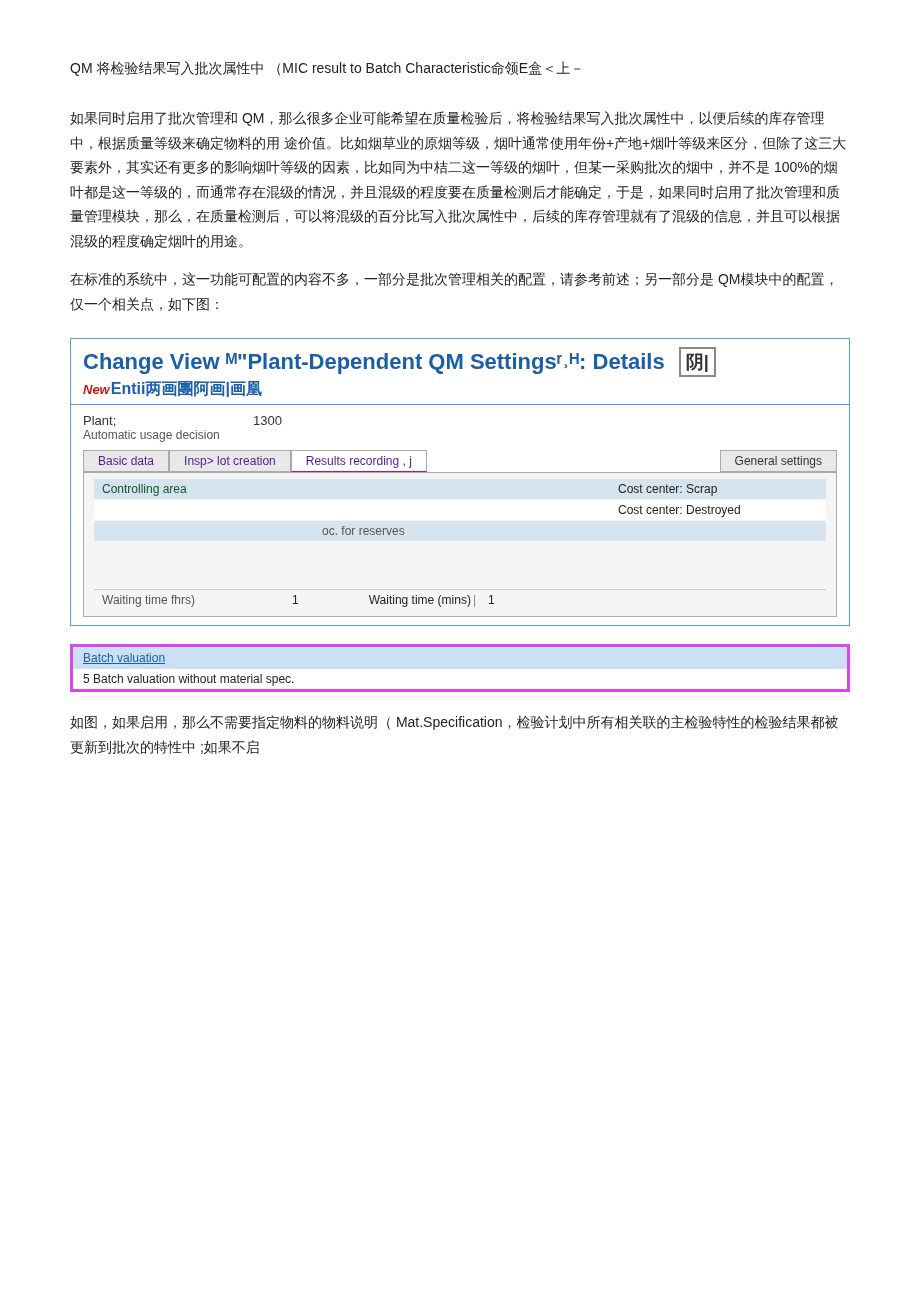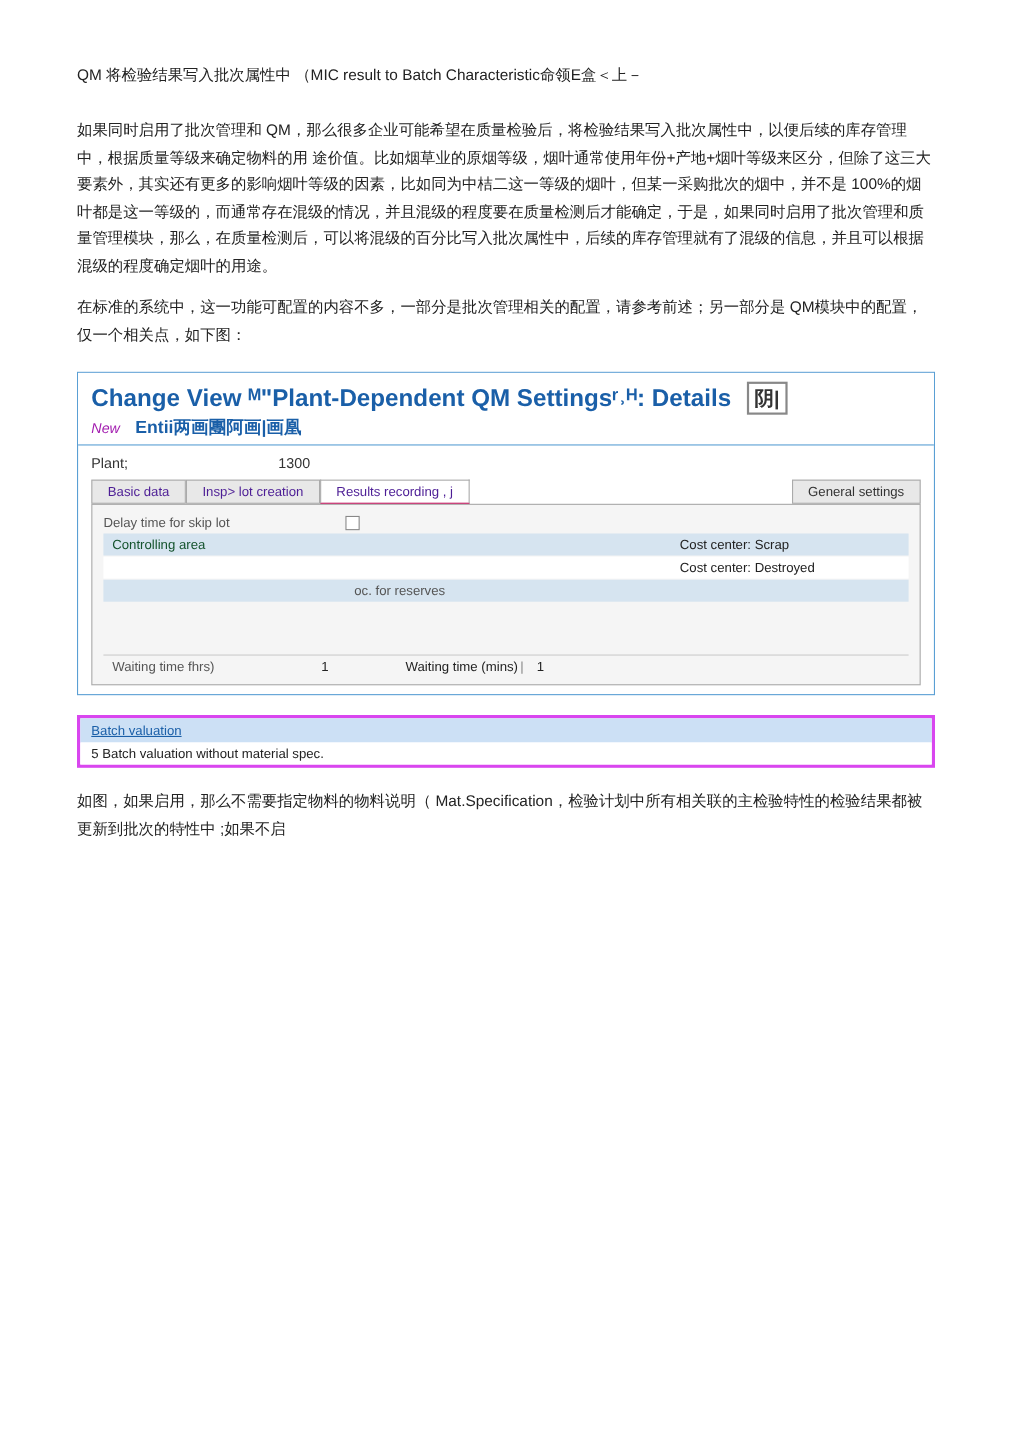--- a/index.html
+++ b/index.html
@@ -187,23 +187,23 @@
       display: flex;
       align-items: center;
       font-size: 14px;
       margin-top: 2px;
       color: #1a5fa8;
       font-weight: bold;
     }
     .subtitle-row .new-label {
       font-style: italic;
       font-size: 13px;
-      color: #a21caf;
-      margin-right: 14px;
-      font-weight: normal;
+      color: #b91c1c;
+      margin-right: 1px;
+      font-weight: bold;
     }
   </style>
 </head>
 <body>
 
 <div>
   <p style="margin-bottom:18px; font-size:14px;">QM 将检验结果写入批次属性中    （MIC result to Batch Characteristic命领E盒＜上－</p>
   <p style="margin-bottom:14px; font-size:14px; line-height:1.75;margin-top:28px;">如果同时启用了批次管理和 QM，那么很多企业可能希望在质量检验后，将检验结果写入批次属性中，以便后续的库存管理中，根据质量等级来确定物料的用 途价值。比如烟草业的原烟等级，烟叶通常使用年份+产地+烟叶等级来区分，但除了这三大要素外，其实还有更多的影响烟叶等级的因素，比如同为中桔二这一等级的烟叶，但某一采购批次的烟中，并不是    100%的烟叶都是这一等级的，而通常存在混级的情况，并且混级的程度要在质量检测后才能确定，于是，如果同时启用了批次管理和质量管理模块，那么，在质量检测后，可以将混级的百分比写入批次属性中，后续的库存管理就有了混级的信息，并且可以根据混级的程度确定烟叶的用途。</p>
   <p style="margin-bottom:22px; font-size:14px; line-height:1.75;">在标准的系统中，这一功能可配置的内容不多，一部分是批次管理相关的配置，请参考前述；另一部分是 QM模块中的配置，仅一个相关点，如下图：</p>
 </div>
@@ -217,36 +217,35 @@
     <div class="subtitle-row">
       <span class="new-label">New</span>
       <span style="font-size:16px; font-weight:bold;">Entii两画團阿画|画凰</span>
     </div>
   </div>
 
   <div class="sap-panel-body">
     <div class="field-row" style="margin-bottom:0;">
       <span class="field-label">Plant;</span>
       <span class="field-value">1300</span>
+    </div>
+    <div class="field-row" style="margin-bottom:6px;">
+      <span style="font-size:12px; color:#555;">Automatic usage decision</span>
     </div>
 
     <div class="tabs-row">
       <div class="tab">Basic data</div>
       <div class="tab">Insp&gt; lot creation</div>
       <div class="tab active">Results recording , j</div>
       <div class="tab-spacer"></div>
       <div class="tab-right">General settings</div>
     </div>
 
     <div class="content-area">
 
-      <div style="display:flex; align-items:center; padding:3px 0;">
-        <span class="field-label" style="min-width:220px; font-size:12px; color:#555;">Delay time for skip lot</span>
-        <span class="checkbox-box"></span>
-      </div>
 
 
       <div class="gray-row">
         <span class="row-lbl">Controlling area</span>
         <span class="row-val" style="margin-left:auto; min-width:200px;">Cost center: Scrap</span>
       </div>
 
       <div class="white-row">
         <span class="row-lbl"></span>
         <span class="row-val" style="margin-left:auto; min-width:200px;">Cost center: Destroyed</span>

